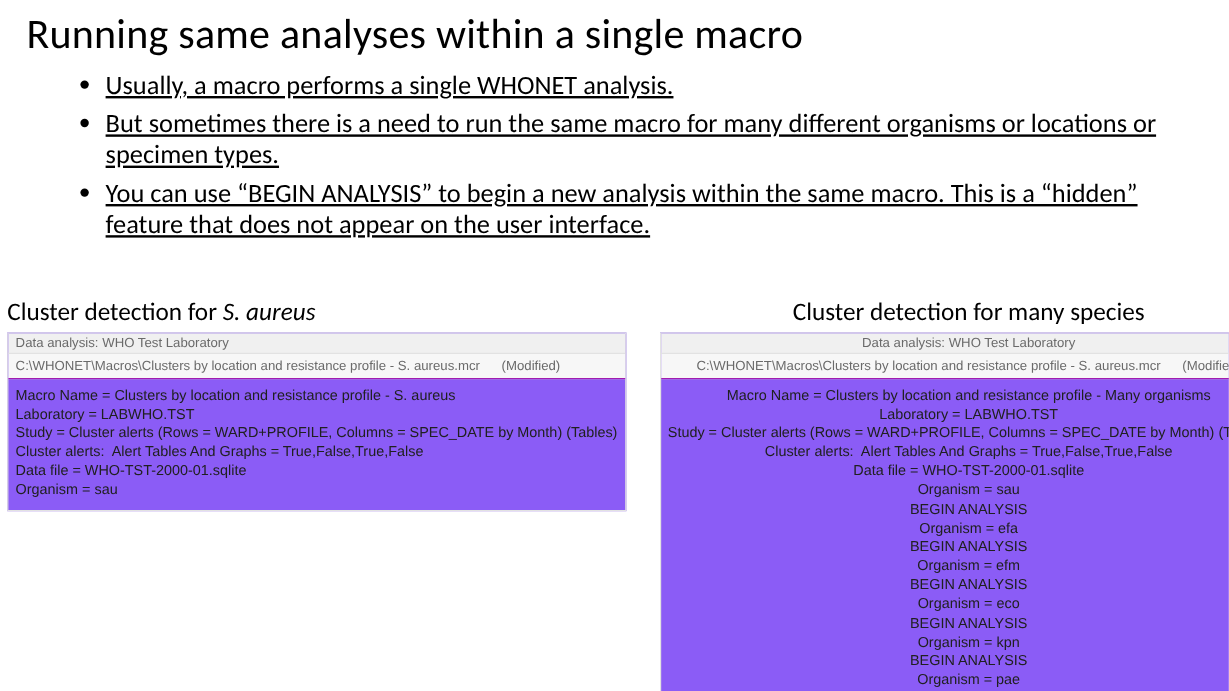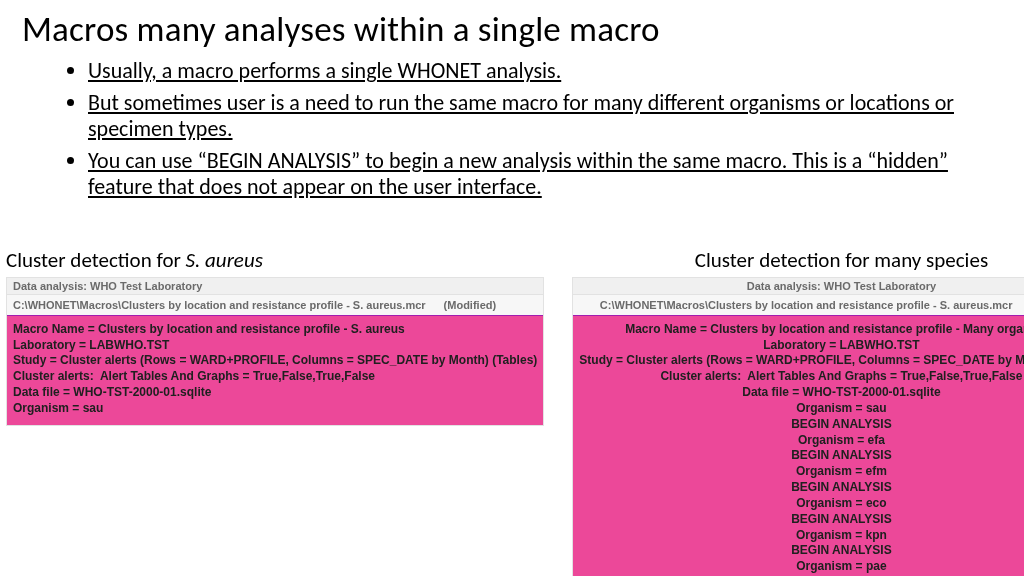--- a/index.html
+++ b/index.html
@@ -36,23 +36,22 @@
   .col-left { flex: 0 0 490px; }
   .col-right { flex: 1; text-align: center; }
   .subheading {
     font-size: 21px;
     font-weight: 400;
     margin: 0 0 4px 0;
   }
   .subheading .ital { font-style: italic; }
   .panel {
     border: 1px solid #e2e2e2;
-    background: #ec4899;
+    background: #8b5cf6;
     font-family: Tahoma, Arial, sans-serif;
-    font-weight: bold;
   }
   .panel-header {
     background: #f0f0f0;
     border-bottom: 1px solid #e2e2e2;
     padding: 2px 6px;
     font-size: 11px;
     color: #6a6a6a;
   }
   .panel-subheader {
     background: #f7f7f7;
@@ -67,25 +66,25 @@
     font-size: 12px;
     line-height: 1.32;
     color: #202020;
     white-space: pre;
     font-family: Tahoma, Arial, sans-serif;
   }
 </style>
 </head>
 <body>
 
-<div class="title">Macros many analyses within a single macro</div>
+<div class="title">Running same analyses within a single macro</div>
 
 <ul class="bullets">
   <li>Usually, a macro performs a single WHONET analysis.</li>
-  <li>But sometimes user is a need to run the same macro for many different organisms or locations or specimen types.</li>
+  <li>But sometimes there is a need to run the same macro for many different organisms or locations or specimen types.</li>
   <li>You can use “BEGIN ANALYSIS” to begin a new analysis within the same macro. This is a “hidden” feature that does not appear on the user interface.</li>
 </ul>
 
 <div class="columns">
 
   <div class="col-left">
     <div class="subheading">
       <span>Cluster detection for </span><span class="ital">S. aureus</span>
     </div>
     <div class="panel">

